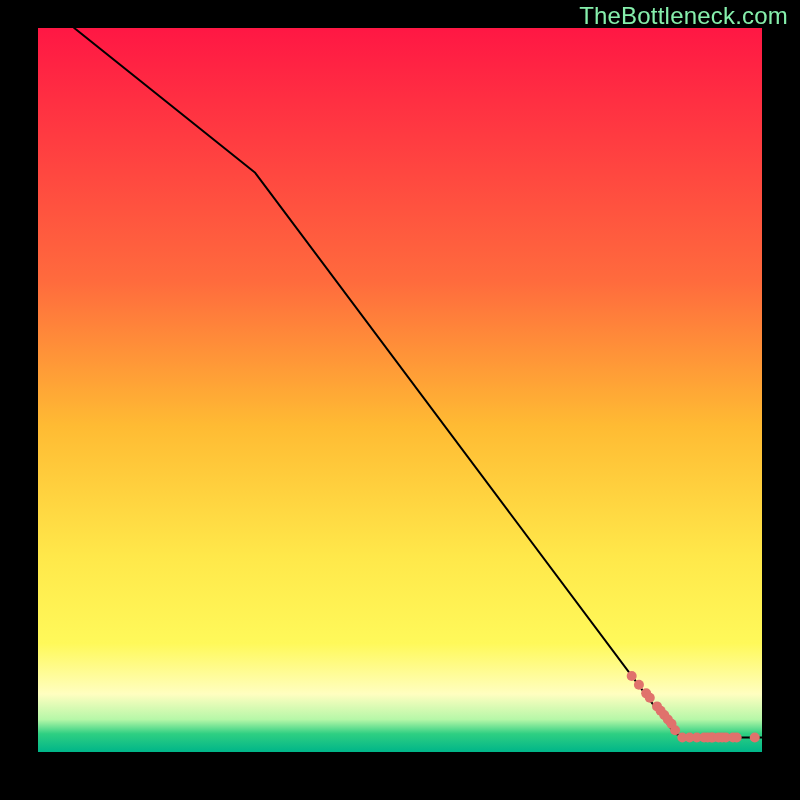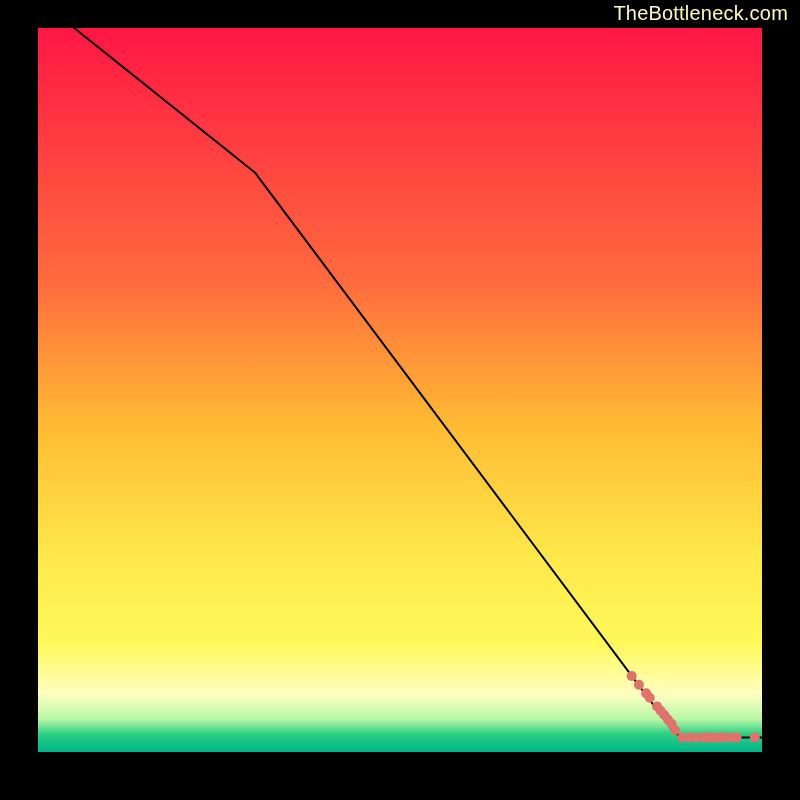--- a/index.html
+++ b/index.html
@@ -15,22 +15,22 @@
     position: absolute;
     left: 0; top: 0;
     width: 800px;
     height: 800px;
     background: #000;
   }
   .watermark {
     position: absolute;
     top: 2px;
     right: 12px;
-    color: #fef9c3;
-    font-size: 20px;
+    color: #86efac;
+    font-size: 24px;
     font-weight: 500;
     letter-spacing: 0.2px;
   }
   .plot-wrap {
     position: absolute;
     left: 38px;
     top: 28px;
     width: 724px;
     height: 724px;
   }

